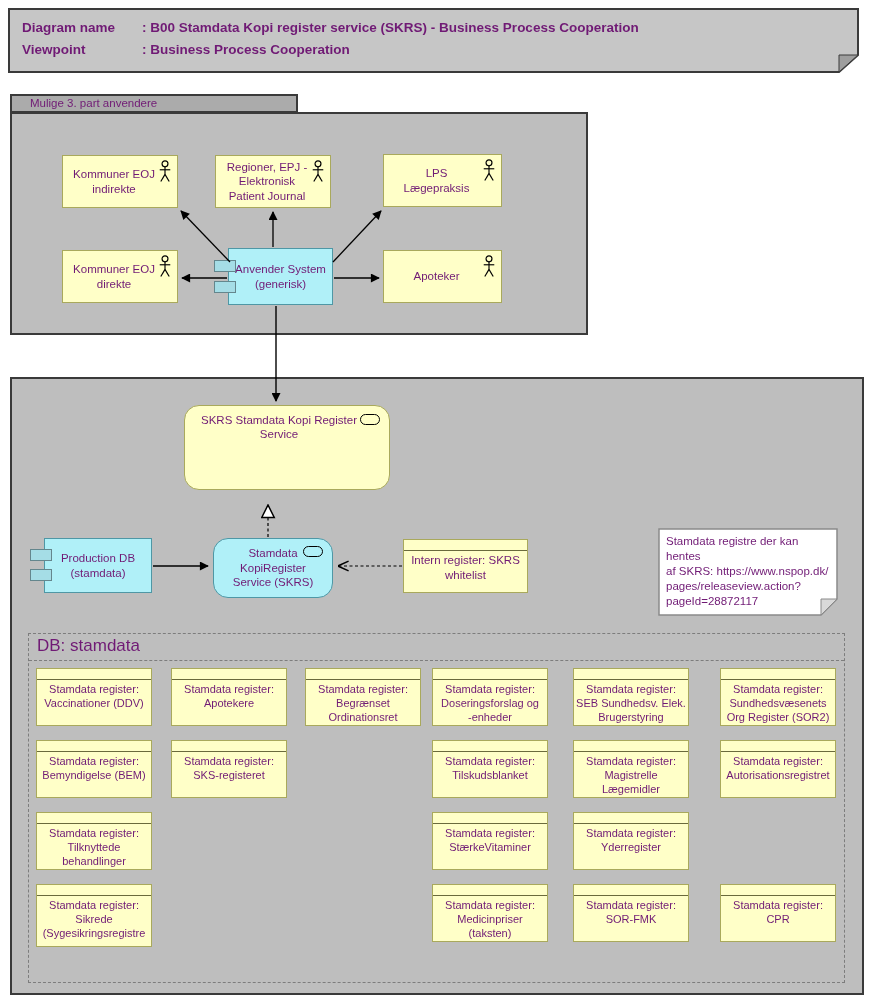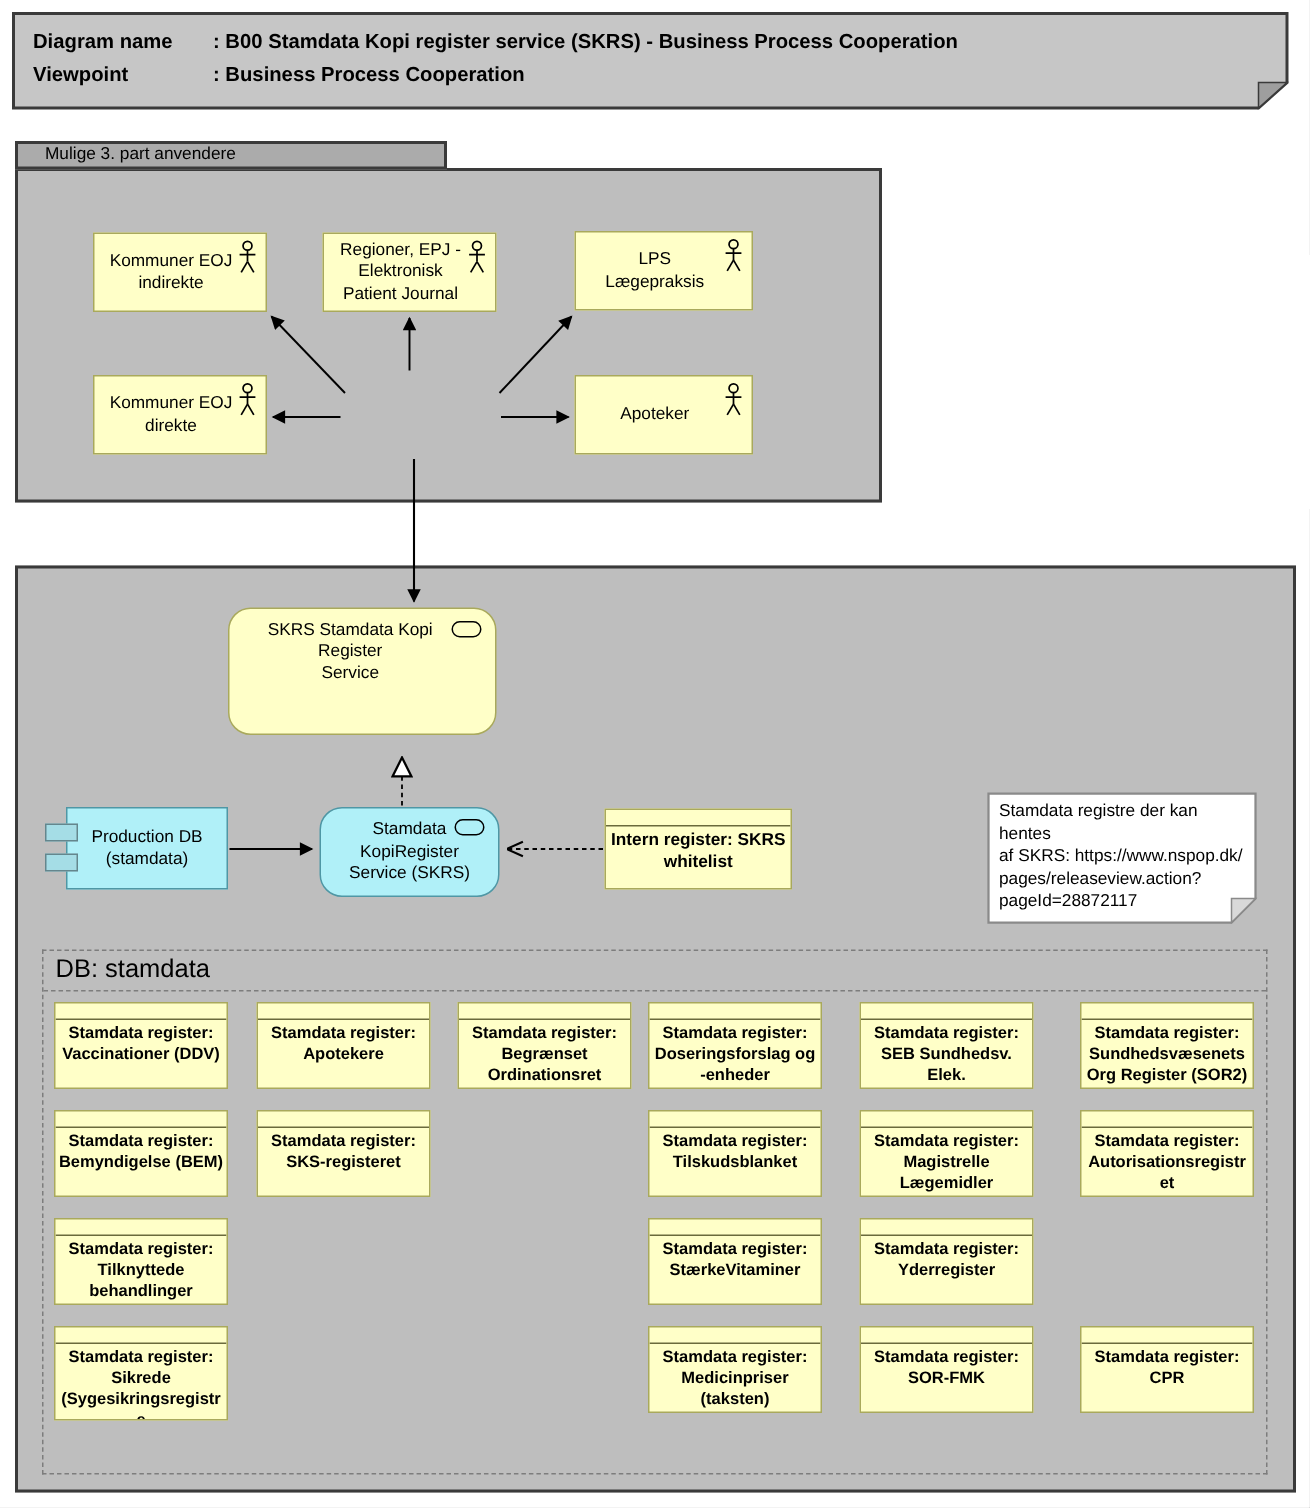--- a/index.html
+++ b/index.html
@@ -1,17 +1,17 @@
 <!DOCTYPE html>
 <html><head>
 <meta charset="utf-8">
 <style>
   html,body { margin:0; padding:0; background:#ffffff; }
   .canvas { position:relative; width:873px; height:1005px; background:#ffffff;
-            font-family:"Liberation Sans",sans-serif; color:#000000; overflow:hidden; }
+            font-family:"Liberation Sans",sans-serif; color:#701a75; overflow:hidden; }
   .abs { position:absolute; }
 
   
   .group-tab  { position:absolute; background:#ababab; border:2px solid #3a3a3a;
                 box-sizing:border-box; font-size:11.5px; padding:1px 18px; z-index:2; }
   .group-body { position:absolute; background:#bebebe; border:2px solid #3a3a3a;
                 box-sizing:border-box; z-index:1; }
 
   
   .dgroup { position:absolute; border:1px dashed #7d7d7d; box-sizing:border-box; z-index:2; }
@@ -24,21 +24,21 @@
   .cyan   { background:#b0f0f8; border:1.5px solid #4f97a5; }
   .rounded { border-radius:15px; }
   .flexc { display:flex; align-items:center; justify-content:center; }
   .lbl { white-space:pre-line; }
   .pad-r { padding:0 18px 0 6px; }
 
   
   .obj { overflow:hidden; }
   .band { height:11px; border-bottom:1px solid #6a6a3c; box-sizing:border-box; }
   .obj-text { padding-top:2px; font-size:11px; line-height:1.28; white-space:pre-line;
-              overflow-wrap:anywhere; padding-left:2px; padding-right:2px;font-weight:bold; }
+              overflow-wrap:anywhere; padding-left:2px; padding-right:2px; }
 
   
   .actor-ic { position:absolute; top:4px; right:5px; width:14px; height:23px; }
   .service-ic { position:absolute; top:8px; right:9px; width:20px; height:11px;
                 border:1.5px solid #000; border-radius:6px; box-sizing:border-box; }
   .ctab { position:absolute; width:22px; height:12px; background:#a5dde6;
           border:1px solid #64868d; box-sizing:border-box; }
 
   
   .note-text { position:absolute; white-space:pre-line; }
@@ -136,22 +136,28 @@
         <circle cx="7" cy="4" r="3.1"></circle>
           <line x1="7" y1="7.3" x2="7" y2="15"></line>
         <line x1="1.5" y1="10.2" x2="12.5" y2="10.2"></line>
         <line x1="7" y1="15" x2="2.6" y2="22.5"></line>
           <line x1="7" y1="15" x2="11.4" y2="22.5"></line>
       </g>
     </svg>
     <div class="lbl">Apoteker</div>
   </div>
 
-
-  <div class="node yellow rounded" style="left:152px;top:405px;width:179px;height:85px;padding-top:7px">
+  <div class="node cyan flexc" style="left:228px;top:248px;width:105px;height:57px">
+    <div class="ctab" style="left:-15px;top:11px"></div>
+    <div class="ctab" style="left:-15px;top:32px"></div>
+    <div class="lbl">Anvender System
+(generisk)</div>
+  </div>
+
+  <div class="node yellow rounded" style="left:184px;top:405px;width:206px;height:85px;padding-top:7px">
     <span class="service-ic"></span>
     <div class="lbl" style="padding:0 30px 0 14px">SKRS Stamdata Kopi Register
 Service</div>
   </div>
 
   <div class="node cyan flexc" style="left:44px;top:538px;width:108px;height:55px">
     <div class="ctab" style="left:-15px;top:10px"></div>
     <div class="ctab" style="left:-15px;top:30px"></div>
     <div class="lbl">Production DB
 (stamdata)</div>

